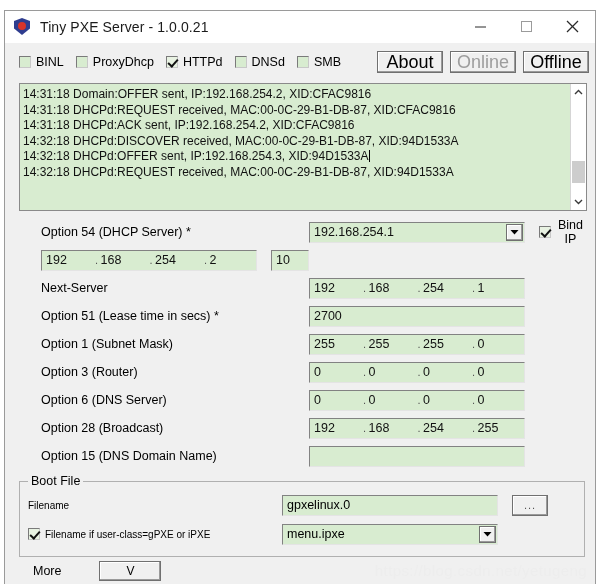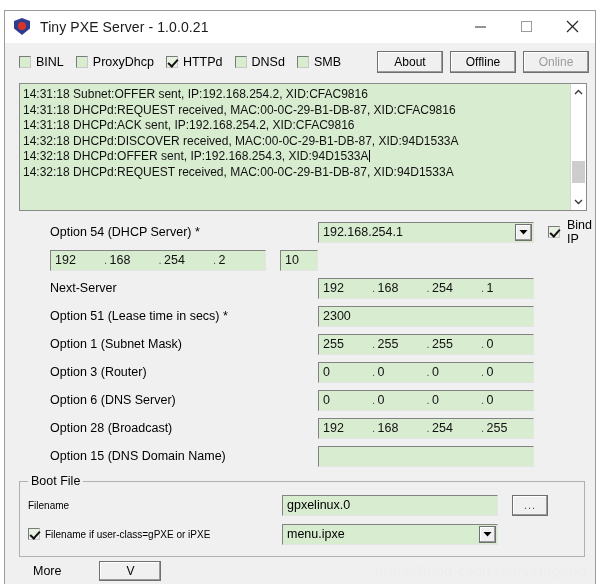--- a/index.html
+++ b/index.html
@@ -143,21 +143,21 @@
     align-items: center;
   }
   .btn {
     height: 22px;
     min-width: 66px;
     padding: 0 0;
     background: #f0f0f0;
     border: 1px solid #707070;
     box-shadow: inset -1px -1px 0 #9a9a9a, inset 1px 1px 0 #ffffff;
     font-family: "Liberation Sans", sans-serif;
-    font-size: 12px;
+    font-size: 18px;
     color: #000;
     display: flex;
     align-items: center;
     justify-content: center;
     margin-left: 7px;
     box-sizing: border-box;
     cursor: default;
   }
   .btn.disabled { color: #9d9d9d; }
 
@@ -216,21 +216,21 @@
     position: absolute;
     left: 1px;
     right: 1px;
     bottom: 10px;
     height: 22px;
     background: #cdcdcd;
   }
 
   
   .options {
-    margin: 10px 0 0 17px;
+    margin: 10px 0 0 8px;
     padding: 0 16px 0 28px;
     flex: 0 0 auto;
   }
   .orow {
     display: flex;
     align-items: center;
     height: 22px;
     margin-bottom: 6px;
   }
   .olabel {
@@ -289,20 +289,21 @@
     font-size: 11px;
   }
   .side-field {
     width: 38px;
     margin-left: 14px;
   }
   .bindwrap {
     display: flex;
     align-items: center;
     margin-left: 14px;
+    text-align: center;
   }
   .bindwrap .chk-label { font-size: 12.5px; margin-left: 2px; }
 
   
   .groupbox {
     margin: 8px 10px 0 14px;
     border: 1px solid #b0b0b0;
     position: relative;
     padding: 12px 8px 4px 8px;
     flex: 0 0 auto;
@@ -442,28 +443,28 @@
         <span class="chk-box"></span>
         <span class="chk-label">DNSd</span>
       </div>
       <div class="chk-item">
         <span class="chk-box"></span>
         <span class="chk-label">SMB</span>
       </div>
     </div>
     <div class="tb-buttons">
       <div class="btn">About</div>
+      <div class="btn disabled">Online</div>
       <div class="btn">Offline</div>
-      <div class="btn disabled">Online</div>
     </div>
   </div>
 
   <div class="logwrap">
     <div class="logtext">
-      <div class="logline">14:31:18 Subnet:OFFER sent, IP:192.168.254.2, XID:CFAC9816</div>
+      <div class="logline">14:31:18 Domain:OFFER sent, IP:192.168.254.2, XID:CFAC9816</div>
       <div class="logline">14:31:18 DHCPd:REQUEST received, MAC:00-0C-29-B1-DB-87, XID:CFAC9816</div>
       <div class="logline">14:31:18 DHCPd:ACK sent, IP:192.168.254.2, XID:CFAC9816</div>
       <div class="logline">14:32:18 DHCPd:DISCOVER received, MAC:00-0C-29-B1-DB-87, XID:94D1533A</div>
       <div class="logline caret"><span>14:32:18 DHCPd:OFFER sent, IP:192.168.254.3, XID:94D1533A</span><span class="car"></span></div>
       <div class="logline">14:32:18 DHCPd:REQUEST received, MAC:00-0C-29-B1-DB-87, XID:94D1533A</div>
     </div>
     <div class="scrollbar">
       <div class="sb-arrow">
         <svg width="9" height="7" viewBox="0 0 9 7">
             <polyline points="1,5 4.5,1.5 8,5" fill="none" stroke="#3a3a3a" stroke-width="1.4"></polyline>
@@ -519,21 +520,21 @@
         <span class="oct">168</span>
           <span class="dot">.</span>
         <span class="oct">254</span>
           <span class="dot">.</span>
         <span class="oct">1</span>
       </div>
     </div>
 
     <div class="orow">
       <div class="olabel">Option 51 (Lease time in secs) *</div>
-      <div class="field">2300</div>
+      <div class="field">2700</div>
     </div>
 
     <div class="orow">
       <div class="olabel">Option 1  (Subnet Mask)</div>
       <div class="field ipfield">
         <span class="oct">255</span>
           <span class="dot">.</span>
         <span class="oct">255</span>
           <span class="dot">.</span>
         <span class="oct">255</span>

